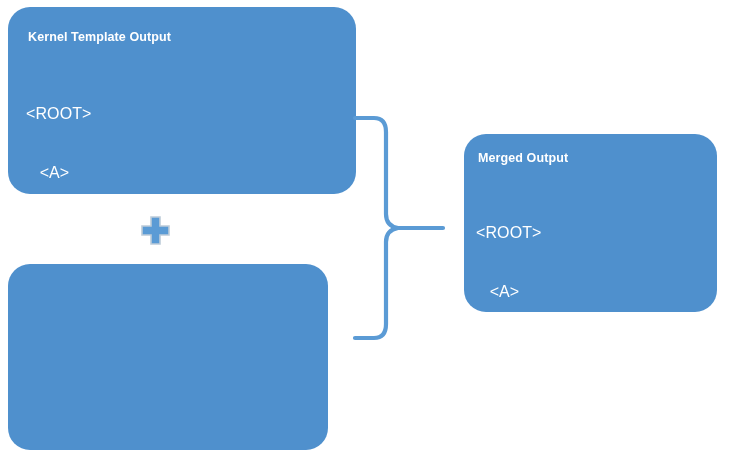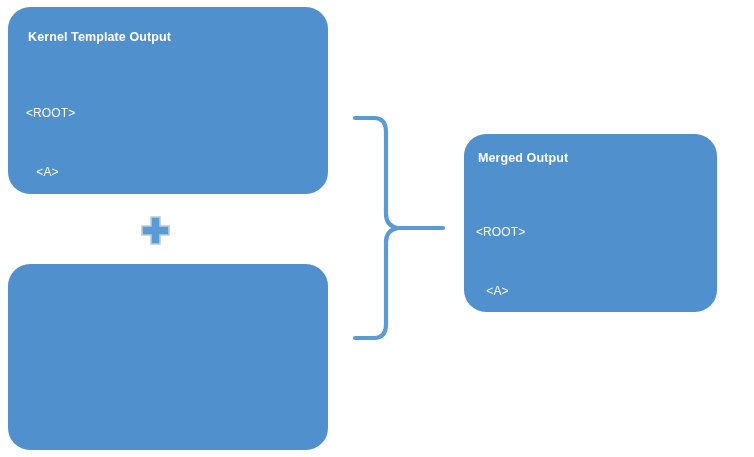--- a/index.html
+++ b/index.html
@@ -27,38 +27,38 @@
 
   
   .box {
     position: absolute;
     background: #4f90cd;
     border-radius: 22px;
     box-sizing: border-box;
     color: #ffffff;
     overflow: hidden;
   }
-  .box-kernel  { left: 8px;   top: 7px;   width: 320px; height: 187px; padding-left: 40px; }
+  .box-kernel  { left: 8px;   top: 7px;   width: 348px; height: 187px; padding-left: 40px; }
   .box-custom  { left: 8px;   top: 264px; width: 320px; height: 186px; }
   .box-merged  { left: 464px; top: 134px; width: 253px; height: 178px; }
 
   .box-title {
     position: absolute;
     font-size: 12.5px;
     font-weight: bold;
     color: #ffffff;
     letter-spacing: 0.1px;
     white-space: pre;
   }
   .box-kernel .box-title { left: 20px; top: 23px; }
   .box-merged .box-title { left: 14px; top: 17px; }
 
   .code-block {
     position: absolute;
-    font-size: 12px;
+    font-size: 16px;
     font-weight: normal;
     color: #ffffff;
     line-height: 19.5px;
     white-space: pre;
     letter-spacing: 0.1px;
   }
   .box-kernel .code-block { left: 18px; top: 58px; }
   .box-merged .code-block { left: 12px; top: 50px; }
 
   .code-line { display: block; white-space: pre; }

